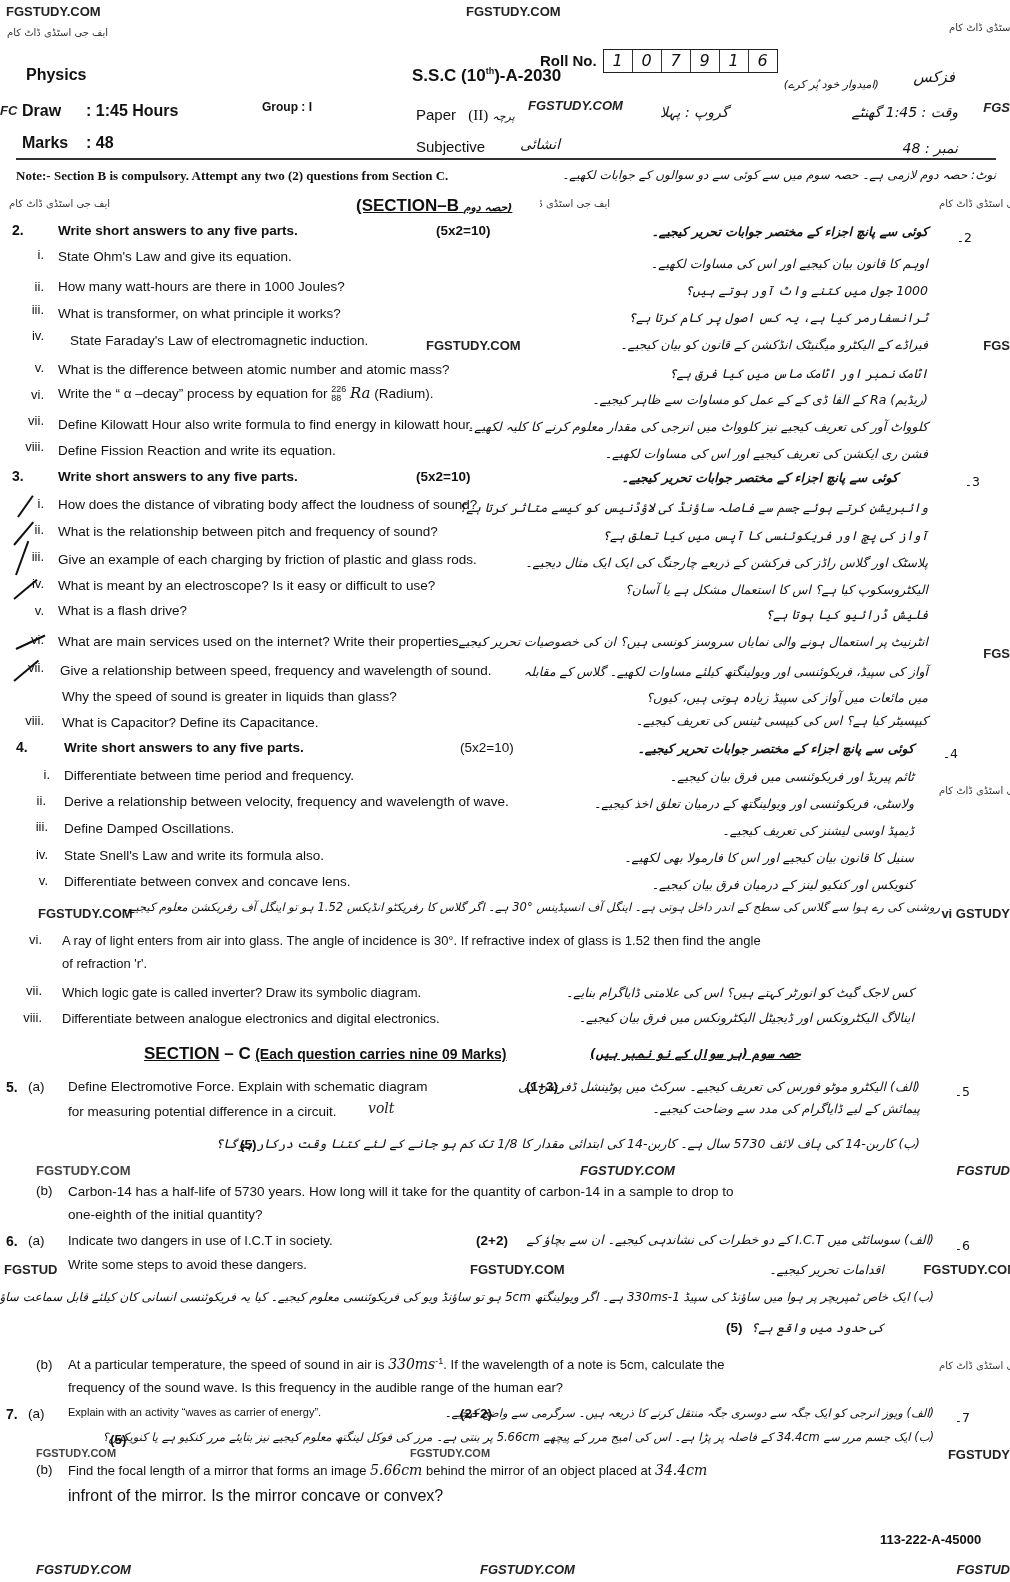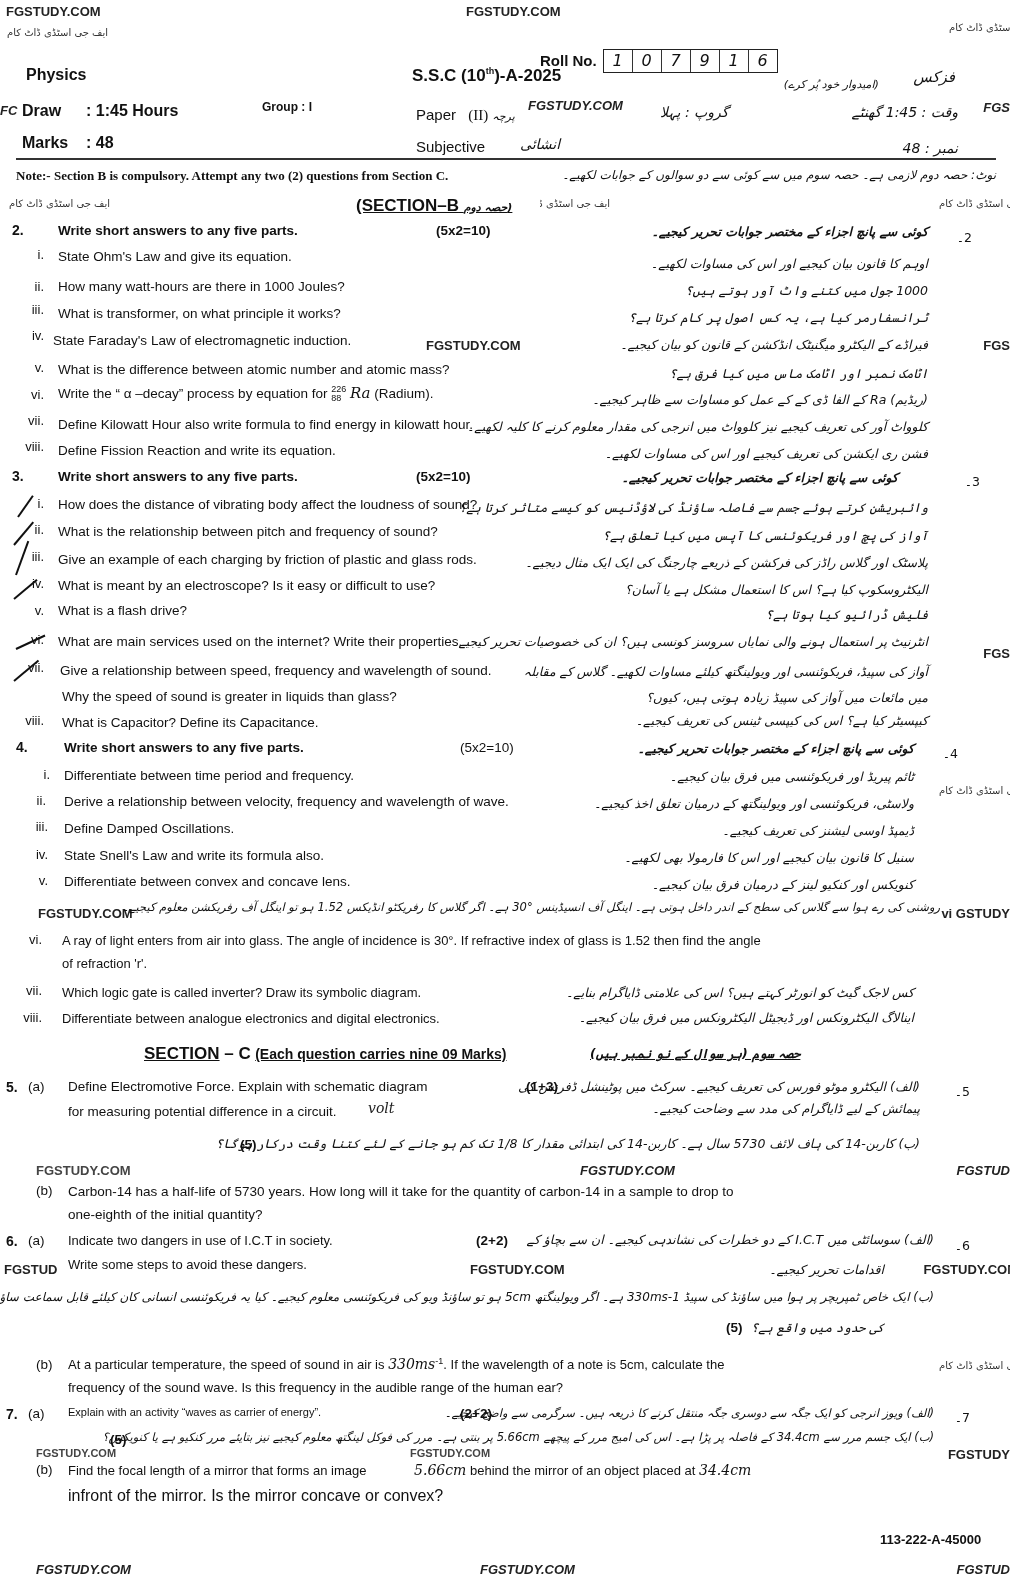--- a/index.html
+++ b/index.html
@@ -41,21 +41,21 @@
     <div class="roll-cell">7</div>
     <div class="roll-cell">9</div>
     <div class="roll-cell">1</div>
     <div class="roll-cell">6</div>
   </div>
   <span class="urdu" style="font-size:11px;margin-top:48px;">(امیدوار خود پُر کرے)</span>
 </div>
 
 <div class="abs hdr" style="left:26px;top:66px;">Physics</div>
 <div class="abs hdr" style="left:412px;top:66px;font-size:17px;">
-  <span>S.S.C (10</span><span class="sup">th</span><span>)-A-2025</span>
+  <span>S.S.C (10</span><span class="sup">th</span><span>)-A-2030</span>
 </div>
 <div class="abs urdu" style="right:55px;top:68px;font-size:15px;">فزکس</div>
 
 <div class="abs wm wm-i" style="left:0;top:103px;">FC</div>
 <div class="abs hdr" style="left:22px;top:102px;font-size:16px;">Draw</div>
 <div class="abs hdr" style="left:86px;top:102px;font-size:16px;font-weight:600;">: 1:45 Hours</div>
 <div class="abs hdr" style="left:262px;top:100px;font-size:12px;font-weight:600;">Group : I</div>
 <div class="abs hdr" style="left:416px;top:106px;font-size:15px;font-weight:normal;">
   <span>Paper</span>
   <span style="margin-left:8px;font-family:'Liberation Serif',serif;">(II)</span>
@@ -97,21 +97,21 @@
 
 <div class="abs roman" style="left:8px;top:279px;">ii.</div>
 <div class="abs q-text" style="left:58px;top:279px;">How many watt-hours are there in 1000 Joules?</div>
 <div class="abs urdu" style="right:82px;top:283px;">1000 جول میں کتنے واٹ آور ہوتے ہیں؟</div>
 
 <div class="abs roman" style="left:8px;top:302px;">iii.</div>
 <div class="abs q-text" style="left:58px;top:306px;">What is transformer, on what principle it works?</div>
 <div class="abs urdu" style="right:82px;top:310px;">ٹرانسفارمر کیا ہے، یہ کس اصول پر کام کرتا ہے؟</div>
 
 <div class="abs roman" style="left:8px;top:328px;">iv.</div>
-<div class="abs q-text" style="left:53px;top:333px;">State Faraday's Law of electromagnetic induction.</div>
+<div class="abs q-text" style="left:70px;top:333px;">State Faraday's Law of electromagnetic induction.</div>
 <div class="abs wm" style="left:426px;top:338px;">FGSTUDY.COM</div>
 <div class="abs urdu" style="right:82px;top:337px;">فیراڈے کے الیکٹرو میگنیٹک انڈکشن کے قانون کو بیان کیجیے۔</div>
 <div class="abs wm" style="right:0;top:338px;">FGS</div>
 
 <div class="abs roman" style="left:8px;top:360px;">v.</div>
 <div class="abs q-text" style="left:58px;top:362px;">What is the difference between atomic number and atomic mass?</div>
 <div class="abs urdu" style="right:82px;top:366px;">اٹامک نمبر اور اٹامک ماس میں کیا فرق ہے؟</div>
 
 <div class="abs roman" style="left:8px;top:387px;">vi.</div>
 <div class="abs q-text" style="left:58px;top:384px;">
@@ -284,20 +284,20 @@
 <div class="abs urdu" style="right:40px;top:1410px;font-style:normal;">7۔</div>
 
 <div class="abs marks" style="left:110px;top:1432px;">(5)</div>
 <div class="abs urdu" style="right:76px;top:1430px;font-size:11.5px;">(ب)  ایک جسم مرر سے 34.4cm کے فاصلہ پر پڑا ہے۔ اس کی امیج مرر کے پیچھے 5.66cm پر بنتی ہے۔ مرر کی فوکل لینگتھ معلوم کیجیے نیز بتایئے مرر کنکیو ہے یا کنویکس؟</div>
 <div class="abs wm" style="left:36px;top:1447px;font-size:11px;color:#444;">FGSTUDY.COM</div>
 <div class="abs wm" style="left:410px;top:1447px;font-size:11px;color:#444;">FGSTUDY.COM</div>
 <div class="abs wm" style="right:0;top:1447px;">FGSTUDY</div>
 
 <div class="abs q-text" style="left:36px;top:1462px;">(b)</div>
 <div class="abs q-text" style="left:68px;top:1462px;font-size:13px;">
-  <span>Find the focal length of a mirror that forms an image </span><span class="ra" style="font-size:14px;margin-left:44px;">5.66cm</span><span> behind the mirror of an object placed at </span><span class="ra" style="font-size:14px;">34.4cm</span>
+  <span>Find the focal length of a mirror that forms an image </span><span class="ra" style="font-size:14px;">5.66cm</span><span> behind the mirror of an object placed at </span><span class="ra" style="font-size:14px;">34.4cm</span>
 </div>
 <div class="abs q-text" style="left:68px;top:1487px;font-size:16px;">infront of the mirror. Is the mirror concave or convex?</div>
 
 <div class="abs" style="left:880px;top:1532px;font-size:13px;font-weight:bold;">113-222-A-45000</div>
 <div class="abs wm wm-i" style="left:36px;top:1562px;">FGSTUDY.COM</div>
 <div class="abs wm wm-i" style="left:480px;top:1562px;">FGSTUDY.COM</div>
 <div class="abs wm wm-i" style="right:0;top:1562px;">FGSTUD</div>
 
 </body></html>

